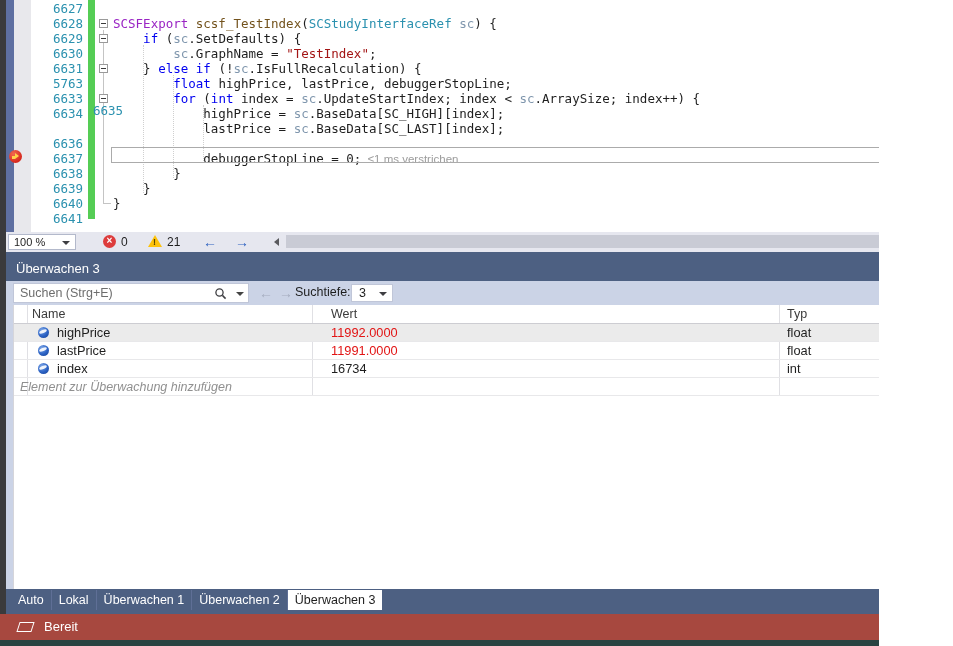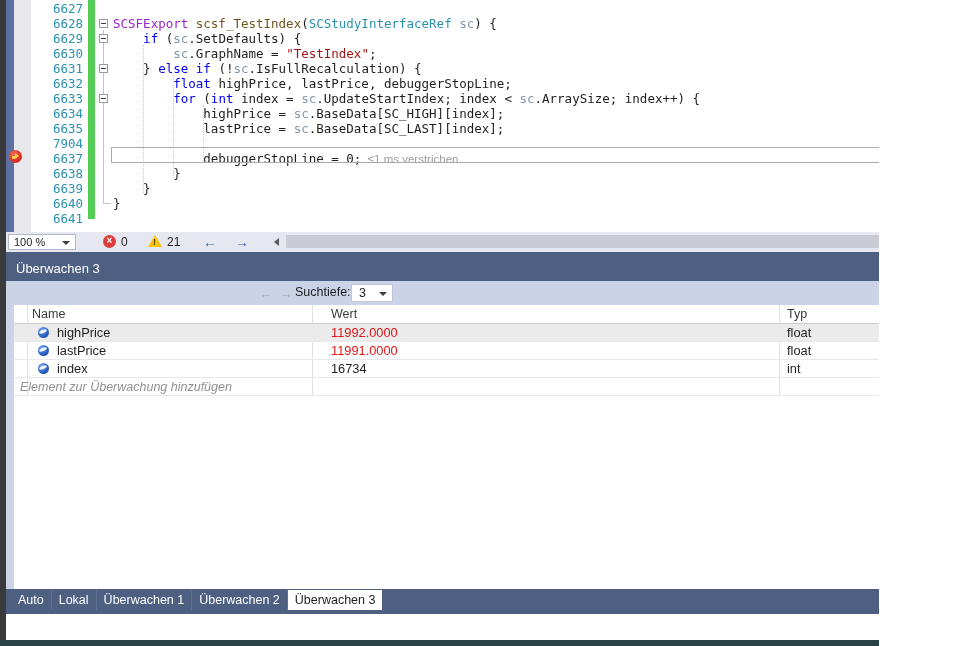--- a/index.html
+++ b/index.html
@@ -126,30 +126,30 @@
         <div class="outline-box" style="top: 19px;"></div>
         <div class="codeline" style="top: 16px;"><span class="c-m">SCSFExport</span><span class="c-p"> </span><span class="c-f">scsf_TestIndex</span><span class="c-p">(</span><span class="c-t">SCStudyInterfaceRef</span><span class="c-p"> </span><span class="c-v">sc</span><span class="c-p">) {</span></div>
         <div class="lnum" style="top: 31px;">6629</div>
         <div class="outline-box" style="top: 34px;"></div>
         <div class="codeline" style="top: 31px;"><span class="c-p">    </span><span class="c-k">if</span><span class="c-p"> (</span><span class="c-v">sc</span><span class="c-p">.SetDefaults) {</span></div>
         <div class="lnum" style="top: 46px;">6630</div>
         <div class="codeline" style="top: 46px;"><span class="c-p">        </span><span class="c-v">sc</span><span class="c-p">.GraphName = </span><span class="c-s">"TestIndex"</span><span class="c-p">;</span></div>
         <div class="lnum" style="top: 61px;">6631</div>
         <div class="outline-box" style="top: 64px;"></div>
         <div class="codeline" style="top: 61px;"><span class="c-p">    } </span><span class="c-k">else</span><span class="c-p"> </span><span class="c-k">if</span><span class="c-p"> (!</span><span class="c-v">sc</span><span class="c-p">.IsFullRecalculation) {</span></div>
-        <div class="lnum" style="top: 76px;">6632</div>
+        <div class="lnum" style="top: 76px;">5763</div>
         <div class="codeline" style="top: 76px;"><span class="c-p">        </span><span class="c-k">float</span><span class="c-p"> highPrice, lastPrice, debuggerStopLine;</span></div>
         <div class="lnum" style="top: 91px;">6633</div>
         <div class="outline-box" style="top: 94px;"></div>
         <div class="codeline" style="top: 91px;"><span class="c-p">        </span><span class="c-k">for</span><span class="c-p"> (</span><span class="c-k">int</span><span class="c-p"> index = </span><span class="c-v">sc</span><span class="c-p">.UpdateStartIndex; index &lt; </span><span class="c-v">sc</span><span class="c-p">.ArraySize; index++) {</span></div>
         <div class="lnum" style="top: 106px;">6634</div>
         <div class="codeline" style="top: 106px;"><span class="c-p">            highPrice = </span><span class="c-v">sc</span><span class="c-p">.BaseData[SC_HIGH][index];</span></div>
-        <div class="lnum" style="top: 121px;">6635</div>
+        <div class="lnum" style="top: 103px; margin-left: 40px;">6635</div>
         <div class="codeline" style="top: 121px;"><span class="c-p">            lastPrice = </span><span class="c-v">sc</span><span class="c-p">.BaseData[SC_LAST][index];</span></div>
-        <div class="lnum" style="top: 136px;">7904</div>
+        <div class="lnum" style="top: 136px;">6636</div>
         <div class="codeline" style="top: 136px;"></div>
         <div class="lnum" style="top: 151px;">6637</div>
         <div class="codeline" style="top: 151px;"><span class="c-p">            debuggerStopLine = </span><span class="c-p">0;</span><span class="c-g">  ≤1 ms verstrichen</span></div>
         <div class="lnum" style="top: 166px;">6638</div>
         <div class="codeline" style="top: 166px;"><span class="c-p">        }</span></div>
         <div class="lnum" style="top: 181px;">6639</div>
         <div class="codeline" style="top: 181px;"><span class="c-p">    }</span></div>
         <div class="lnum" style="top: 196px;">6640</div>
         <div class="codeline" style="top: 196px;"><span class="c-p">}</span></div>
         <div class="lnum" style="top: 211px;">6641</div>
@@ -193,20 +193,30 @@
             <rect x="3" y="1" width="4" height="5"></rect>
             <line x1="1" y1="6.5" x2="9" y2="6.5"></line>
             <line x1="5" y1="7" x2="5" y2="11"></line>
           </g>
         </svg>
     </div>
     <div class="tb-ico" style="right:8px; font-size:14px;">×</div>
   </div>
 
   <div class="abs" id="search-row">
+    <div id="search-box">
+      <div id="search-ph">Suchen (Strg+E)</div>
+      <div id="mag">
+        <svg width="13" height="13" viewBox="0 0 13 13">
+            <circle cx="5.5" cy="5.5" r="3.6" fill="none" stroke="#3e3e42" stroke-width="1.3"></circle>
+            <line x1="8.4" y1="8.4" x2="11.6" y2="11.6" stroke="#3e3e42" stroke-width="1.5"></line>
+          </svg>
+      </div>
+      <div class="caret-dn" id="search-caret" style="position:absolute;"></div>
+    </div>
     <div class="dis-arr" style="left:253px;">←</div>
     <div class="dis-arr" style="left:273px;">→</div>
     <div id="depth-label">Suchtiefe:</div>
     <div id="depth-combo">
       <span>3</span>
       <div class="caret-dn" style="right:5px; top:7px;"></div>
     </div>
   </div>
 
   <div class="abs" id="watch-body">
@@ -259,15 +269,19 @@
   <div class="abs" id="tab-band">
     <div id="tabs">
         <div class="tab">Auto</div>
         <div class="tab">Lokal</div>
         <div class="tab">Überwachen 1</div>
         <div class="tab">Überwachen 2</div>
         <div class="tab active">Überwachen 3</div>
       </div>
   </div>
 
+  <div class="abs" id="status-bar">
+    <div id="status-ico"></div>
+    <div id="status-text">Bereit</div>
+  </div>
 
   <div class="abs" id="bottom-teal"></div>
 </div>
 
 </body></html>

